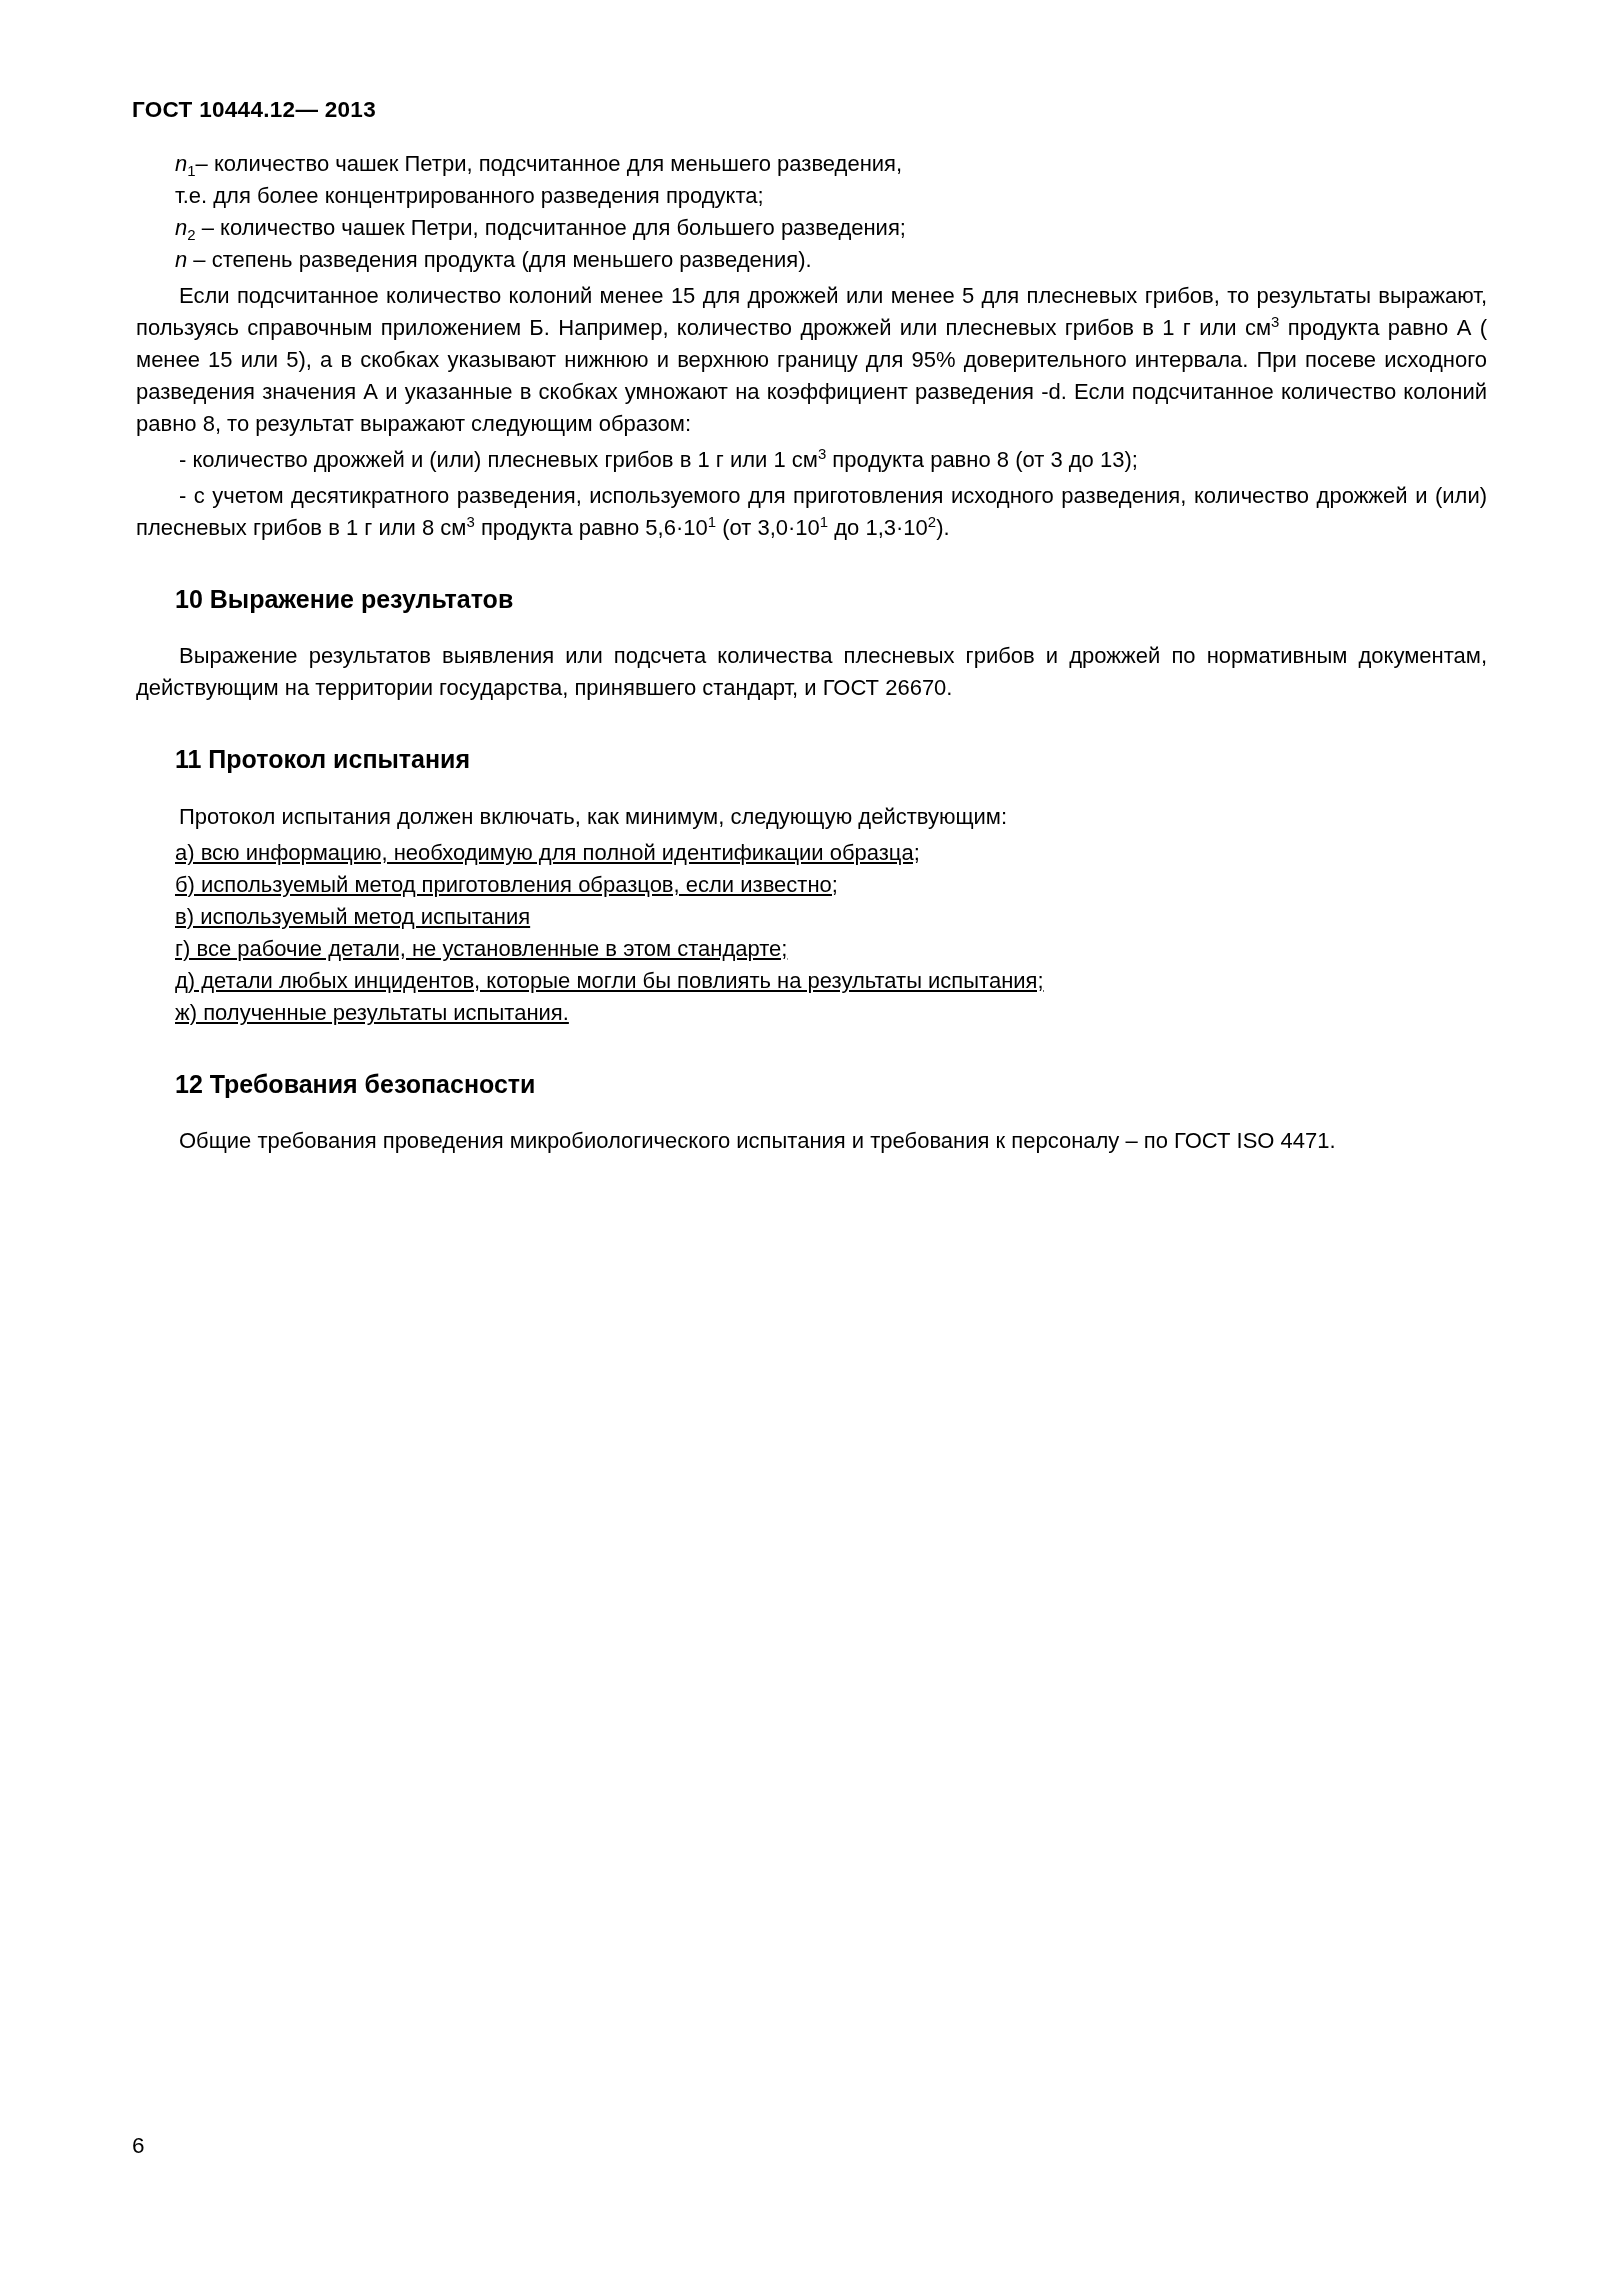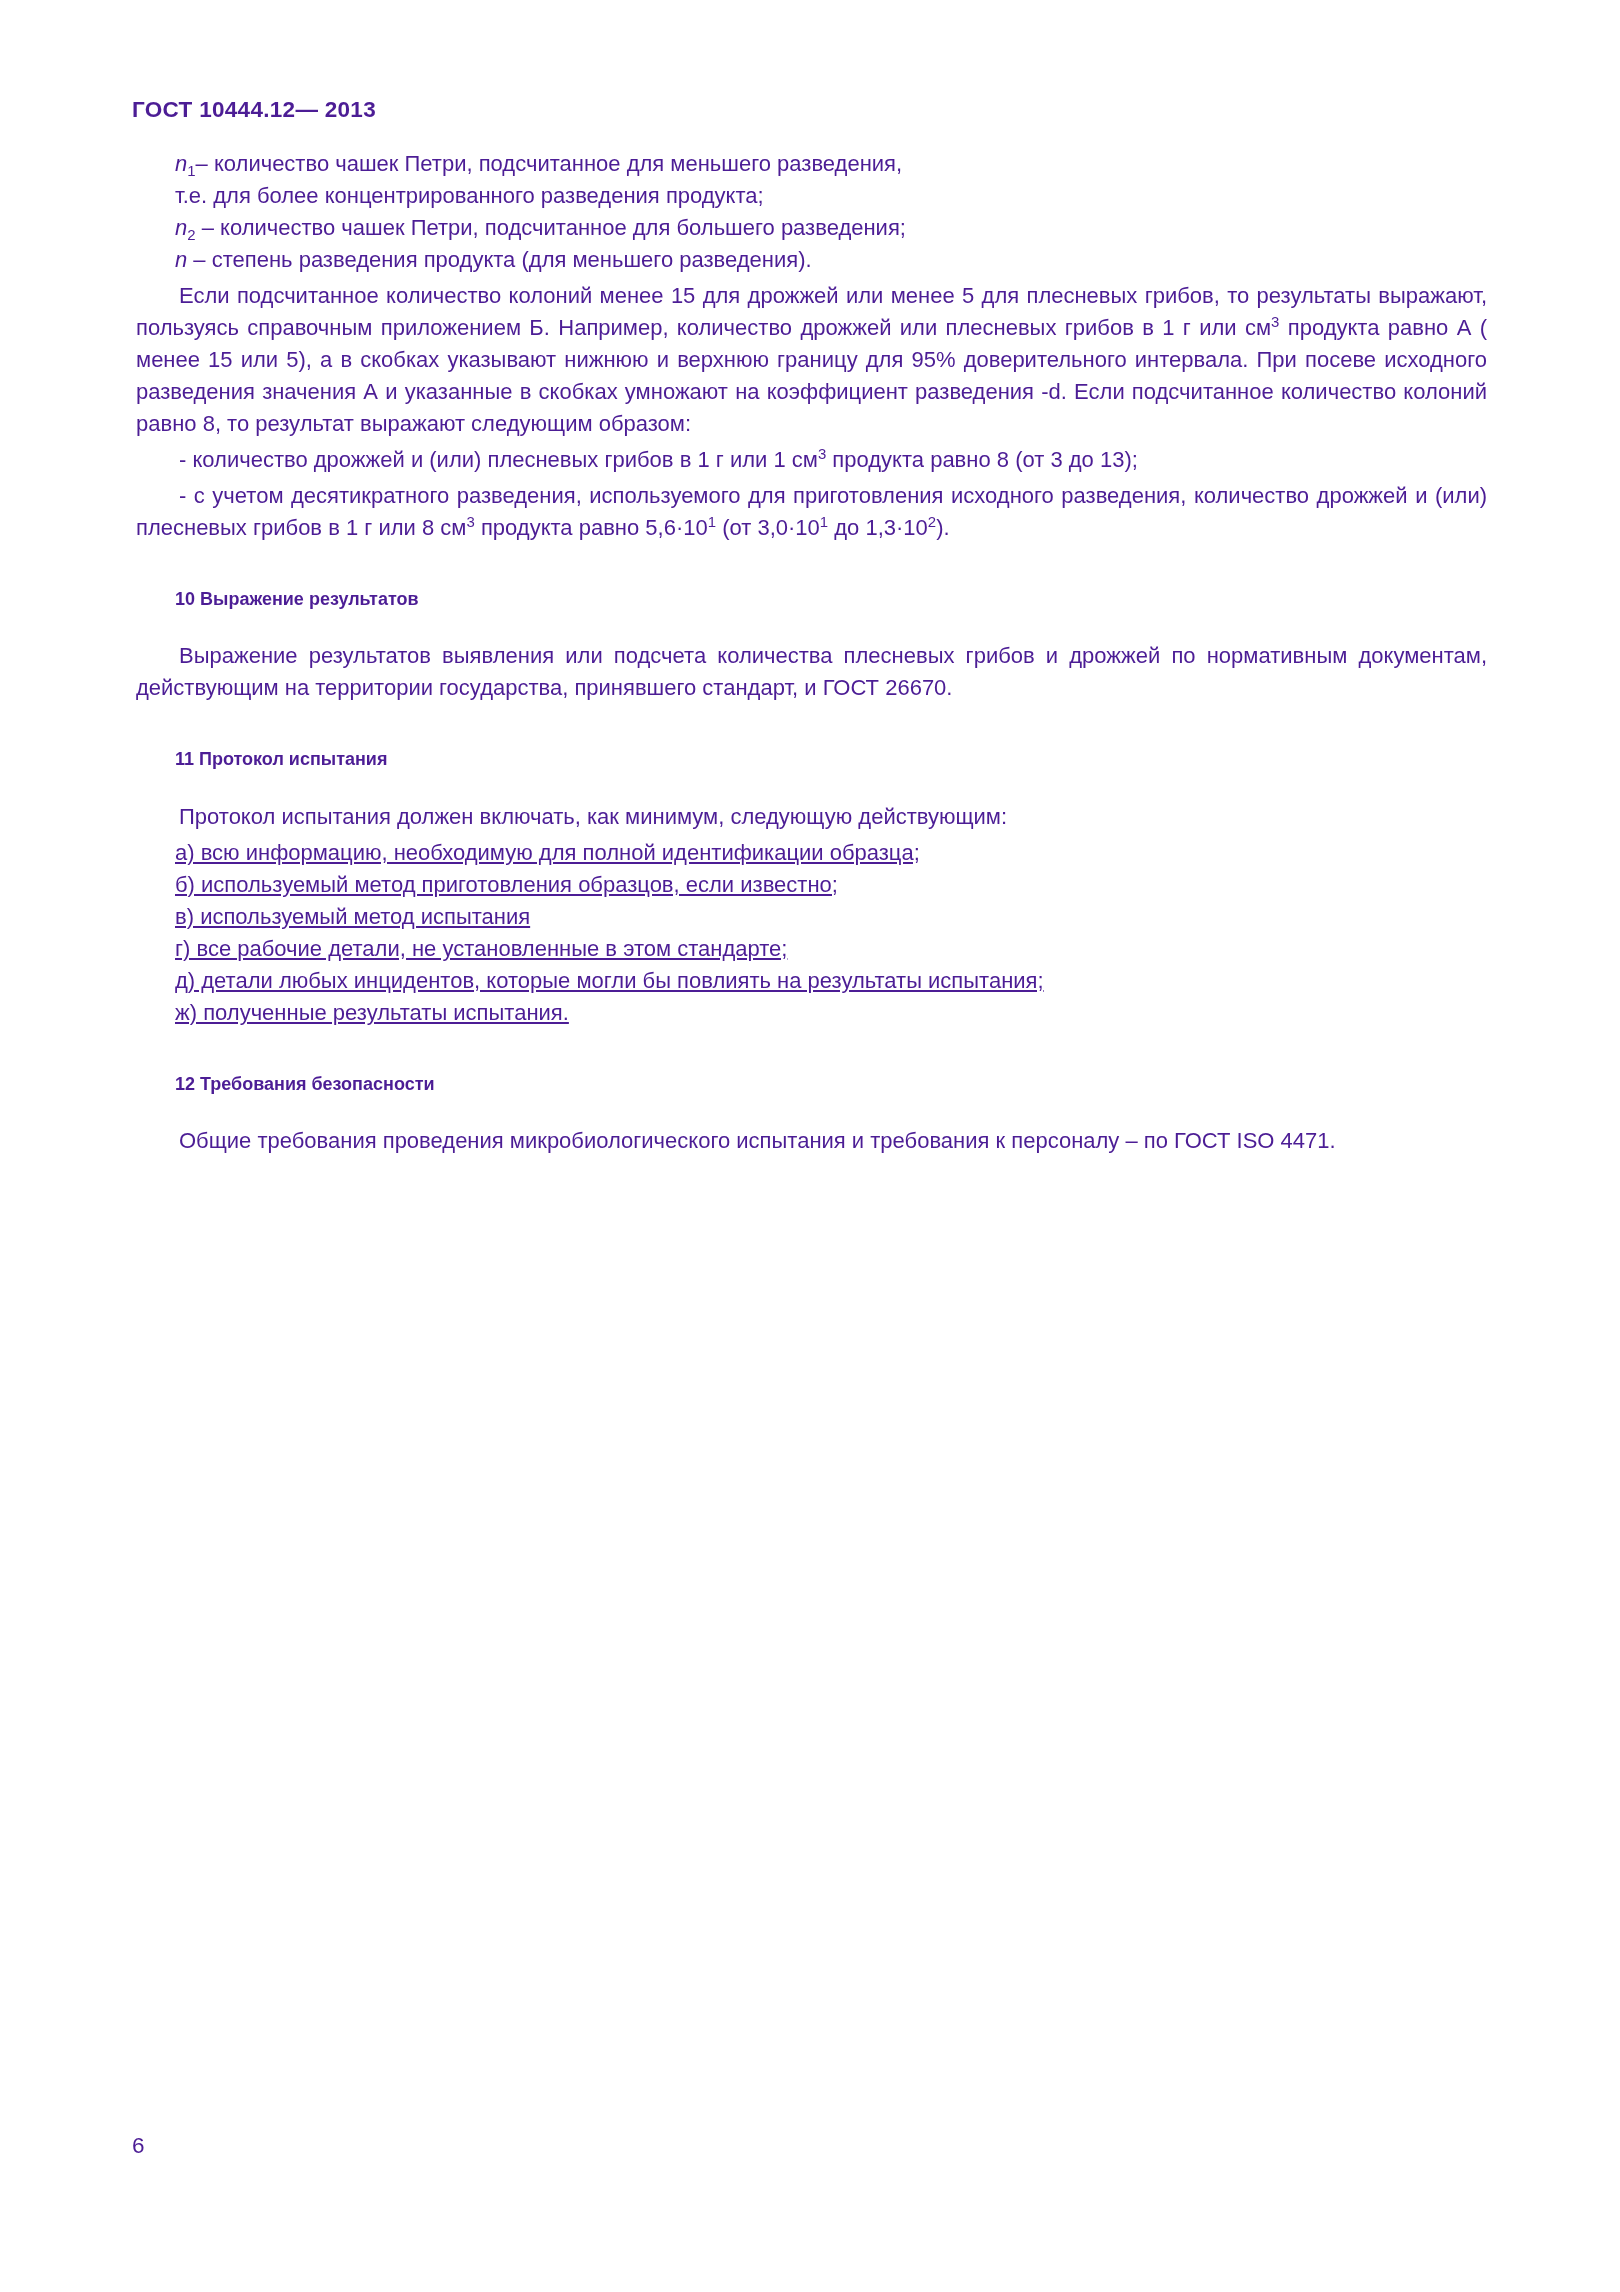--- a/index.html
+++ b/index.html
@@ -7,42 +7,42 @@
     position: relative;
     width: 1620px;
     height: 2293px;
     margin: 0 auto;
     background: #ffffff;
     box-sizing: border-box;
     padding: 94px 129px 0 132px;
     font-family: "Liberation Sans", "DejaVu Sans", sans-serif;
     font-size: 22px;
     line-height: 32px;
-    color: #4c1d95;
+    color: #000000;
   }
   .doc-header {
     font-weight: bold;
     font-size: 22.5px;
     margin-bottom: 21.6px;
     letter-spacing: 0.3px;
   }
   .defs { margin-left: 43px; }
   .def { margin: 0; }
   .line { display: block; }
   .term { font-style: italic; }
   sub, sup { font-size: 68%; line-height: 0; }
   sup { vertical-align: super; }
   sub { vertical-align: sub; }
   p.body-par {
     margin: 4px;
     text-align: justify;
     text-indent: 43px;
   }
   h2.sec-heading {
-    font-size: 18px;
+    font-size: 25px;
     line-height: 29px;
     font-weight: bold;
     margin: 41px 0 26.5px 43px;
   }
   .list-item {
     margin: 0 0 0 43px;
     text-decoration: underline;
   }
   .page-number {
     position: absolute;

